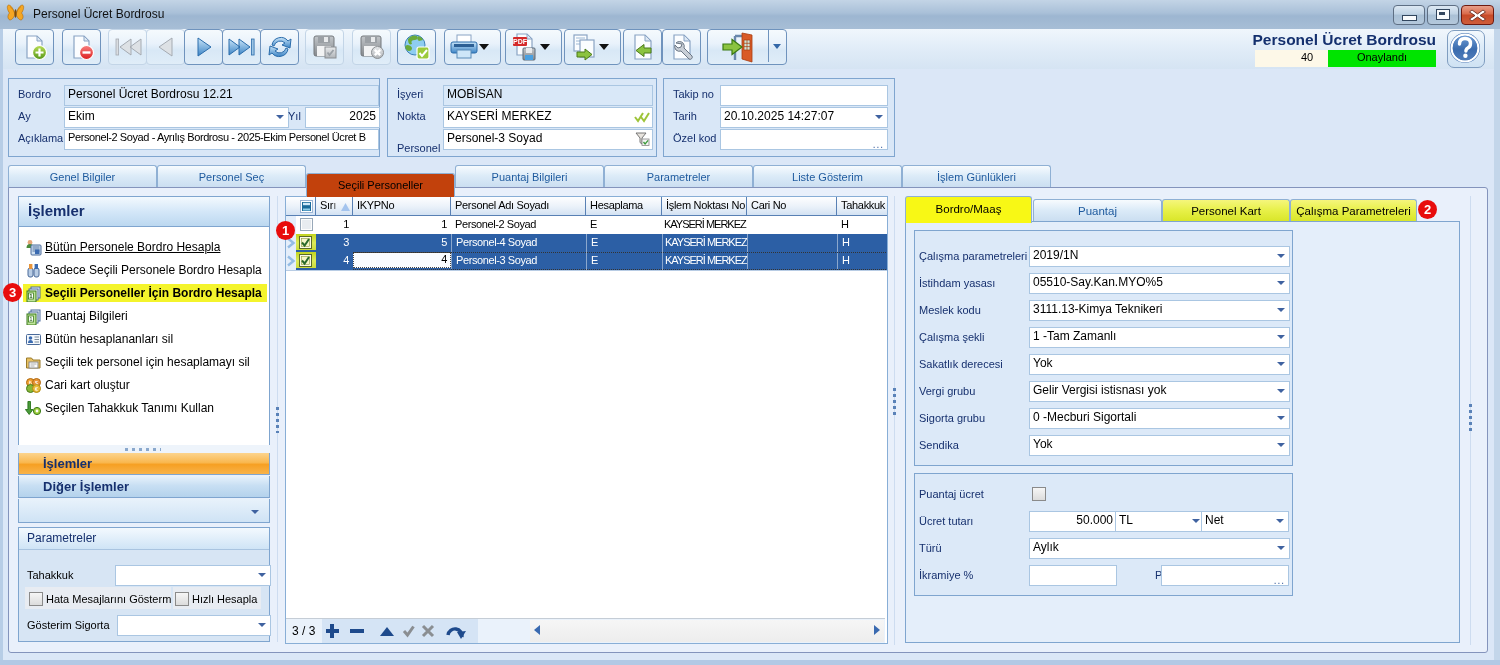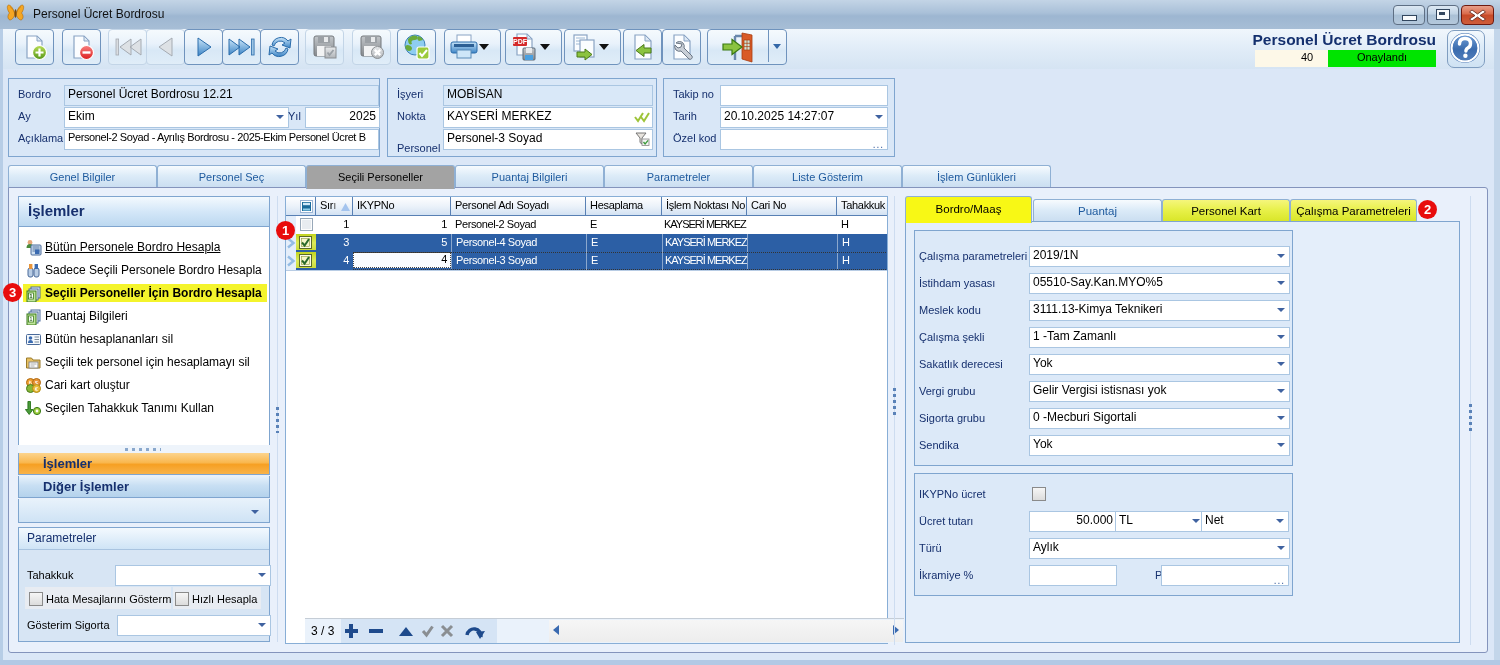--- a/index.html
+++ b/index.html
@@ -37,21 +37,21 @@
 .fld{position:absolute;height:18px;background:#fff;border:1px solid #aac6e2;font-size:12px;color:#000;
  padding:1px 3px 0 3px;white-space:nowrap;overflow:hidden;}
 .fld.ro{background:#d9e8f8;}
 .ddarrow{position:absolute;right:4px;top:7px;width:0;height:0;border-left:4px solid transparent;
  border-right:4px solid transparent;border-top:4px solid #3f62a0;}
 .dots{position:absolute;right:3px;top:9px;font-size:10px;color:#3f62a0;letter-spacing:1px;}
 
 .mtab{position:absolute;top:165px;width:147px;height:22px;border:1px solid #8fb0d4;border-bottom:0;
  border-radius:3px 3px 0 0;background:linear-gradient(#f7fbfe,#dcebf8 45%,#c9ddf0);
  text-align:center;font-size:11px;color:#1e5a9e;line-height:22px;}
-.mtab.act{background:#a3a3a3;color:#000;border-color:#8fb0d4;z-index:3;height:23px;}
+.mtab.act{background:#c2410c;color:#000;border-color:#8fb0d4;z-index:3;height:23px;margin-top:8px;}
 
 #contentframe{position:absolute;left:8px;top:187px;width:1478px;height:464px;
  border:1px solid #8494bc;background:#e9f0fb;border-radius:0 3px 3px 3px;}
 
 #leftbox{position:absolute;left:18px;top:196px;width:250px;height:248px;border:1px solid #7fa5cf;background:#fff;}
 #leftbox-hdr{position:absolute;left:0;top:0;width:100%;height:29px;
  background:linear-gradient(#f3f9fe,#d4e7f8 50%,#bcd8f0);border-bottom:1px solid #7fa5cf;}
 #leftbox-hdr span{position:absolute;left:9px;top:5px;font-size:15px;font-weight:bold;color:#16306e;}
 .litem{position:absolute;left:4px;font-size:12px;color:#000;height:18px;line-height:18px;padding-left:22px;}
 .litem.hl{background:#f4f42c;font-weight:bold;}
@@ -78,21 +78,21 @@
  padding:2px 0 0 4px;box-sizing:border-box;white-space:nowrap;overflow:hidden;letter-spacing:-0.3px;}
 .grow{position:absolute;left:0;width:601px;height:18px;font-size:11px;border-bottom:1px solid #dce6f2;box-sizing:content-box;}
 .grow.sel{border-bottom-color:#b8cce4;}
 .gc.ind{background:#e4eefa;padding:0;height:18px;}
 .gc.chkhl{background:linear-gradient(#c2d41e,#dcea5a 55%,#ccdc3a);padding:2px 0 0 3px;height:16px;}
 .gc.foc{background:#fafcff;color:#000;border:1px dotted #444;padding:0 3px 0 3px;height:16px;}
 .gc.vsep{border-left:1px solid rgba(255,255,255,0.45);}
 .gc{position:absolute;top:0;height:18px;padding:2px 4px 0 4px;box-sizing:border-box;white-space:nowrap;overflow:hidden;letter-spacing:-0.4px;}
 .grow.sel{background:#2c5fa5;color:#fff;}
 
-#gnav{position:absolute;left:0;bottom:0;width:599px;height:24px;background:#eaf2fb;border-top:1px solid #c5cdd6;margin-left:19px;}
+#gnav{position:absolute;left:0;bottom:0;width:599px;height:24px;background:#eaf2fb;border-top:1px solid #c5cdd6;}
 #gscroll{position:absolute;left:244px;bottom:1px;width:354px;height:22px;background:linear-gradient(#f6f6f6,#ededed);}
 
 .rtab{position:absolute;top:199px;height:22px;border:1px solid #8fb0d4;border-bottom:0;border-radius:3px 3px 0 0;
  text-align:center;font-size:11.5px;line-height:22px;color:#1e5a9e;background:linear-gradient(#f7fbfe,#dcebf8 45%,#c9ddf0);}
 .rtab.yact{top:196px;height:26px;background:#f8f815;color:#000;line-height:25px;z-index:3;}
 .rtab.ysub{background:linear-gradient(#f5f67c,#e7f048 48%,#d8e526);color:#000;}
 #rightbox{position:absolute;left:905px;top:221px;width:553px;height:420px;border:1px solid #7fa5cf;background:#e4eefa;}
 .rgbox{position:absolute;border:1px solid #7fa5cf;background:#dce9f8;}
 
 #statusbar{position:absolute;left:0;top:660px;width:1500px;height:5px;background:#b2c9e5;}
@@ -530,21 +530,21 @@
   <div class="fld" style="left:123px;top:105px;width:253px;">1 -Tam Zamanlı<div class="ddarrow"></div></div>
   <div class="lbl" style="left:13px;top:136px;">Sakatlık derecesi</div>
   <div class="fld" style="left:123px;top:132px;width:253px;">Yok<div class="ddarrow"></div></div>
   <div class="lbl" style="left:13px;top:163px;">Vergi grubu</div>
   <div class="fld" style="left:123px;top:159px;width:253px;">Gelir Vergisi istisnası yok<div class="ddarrow"></div></div>
   <div class="lbl" style="left:13px;top:190px;">Sigorta grubu</div>
   <div class="fld" style="left:123px;top:186px;width:253px;">0 -Mecburi Sigortali<div class="ddarrow"></div></div>
   <div class="lbl" style="left:13px;top:217px;">Sendika</div>
   <div class="fld" style="left:123px;top:213px;width:253px;">Yok<div class="ddarrow"></div></div>
   <div class="rgbox" style="left:8px;top:251px;width:377px;height:121px;"></div>
-  <div class="lbl" style="left:13px;top:266px;">IKYPNo ücret</div>
+  <div class="lbl" style="left:13px;top:266px;">Puantaj ücret</div>
   <div class="chk" style="left:126px;top:265px;"></div>
   <div class="lbl" style="left:13px;top:293px;">Ücret tutarı</div>
   <div class="fld" style="left:123px;top:289px;width:80px;text-align:right;">50.000</div>
   <div class="fld" style="left:209px;top:289px;width:82px;">TL<div class="ddarrow"></div></div>
   <div class="fld" style="left:295px;top:289px;width:80px;">Net<div class="ddarrow"></div></div>
   <div class="lbl" style="left:13px;top:320px;">Türü</div>
   <div class="fld" style="left:123px;top:316px;width:253px;">Aylık<div class="ddarrow"></div></div>
   <div class="lbl" style="left:13px;top:347px;">İkramiye %</div>
   <div class="fld" style="left:123px;top:343px;width:80px;"></div>
   <div class="lbl" style="left:215px;top:347px;padding-left:34px;">Periyot</div>

